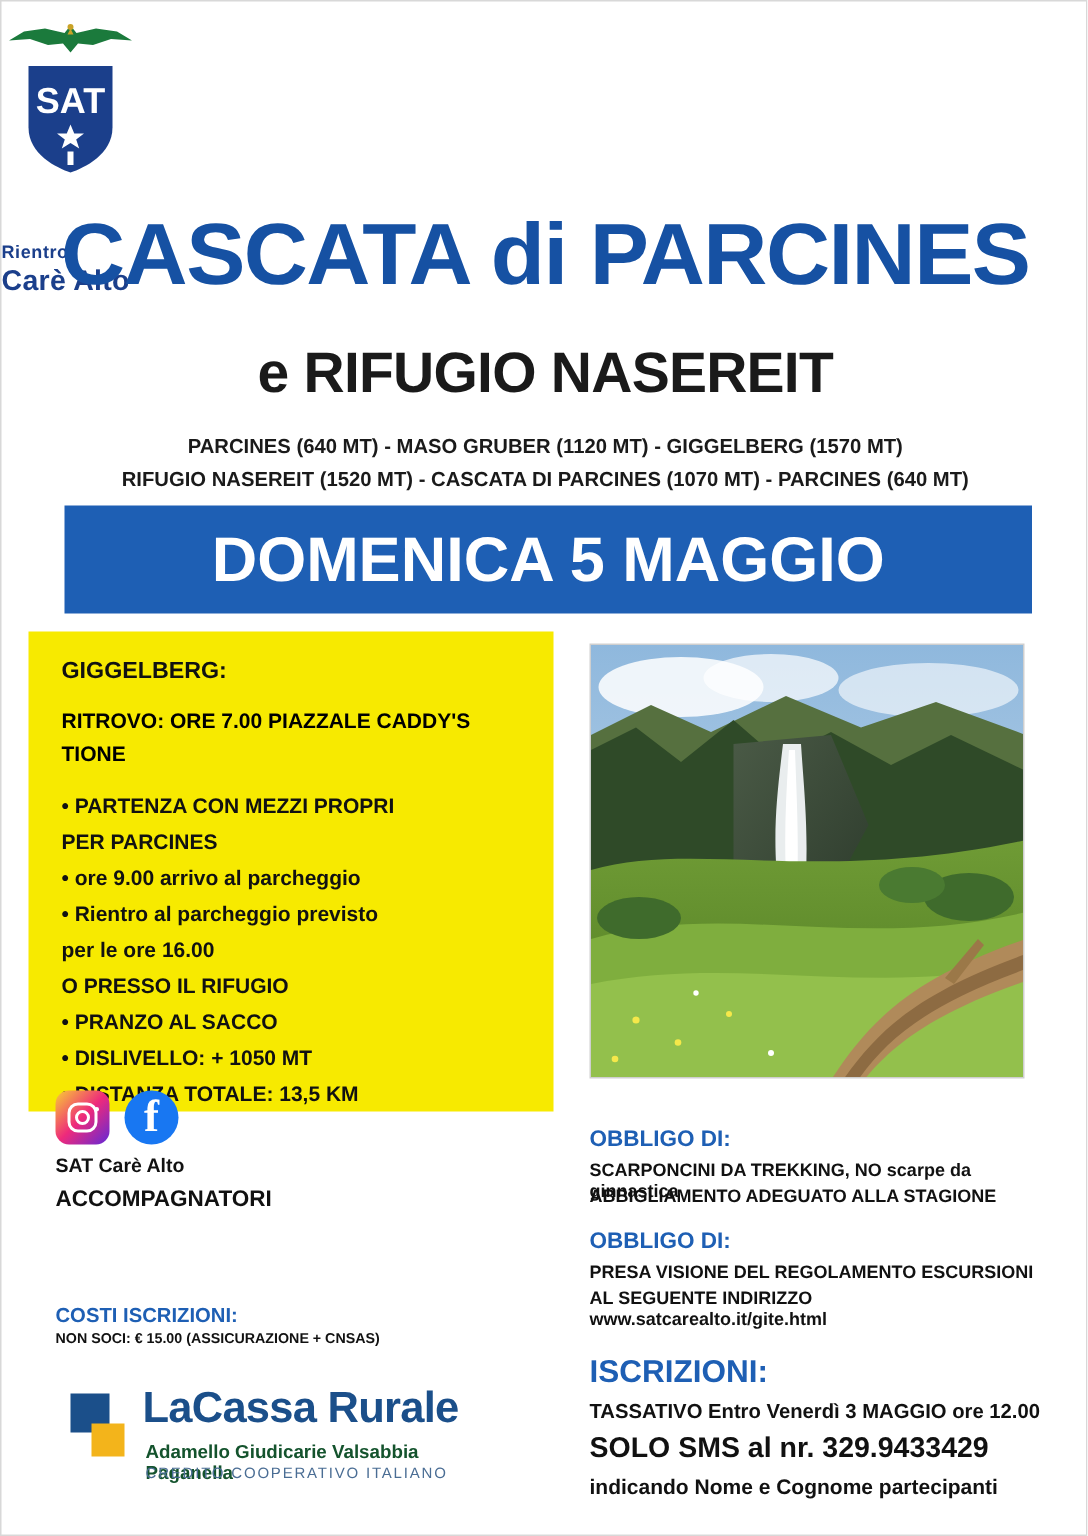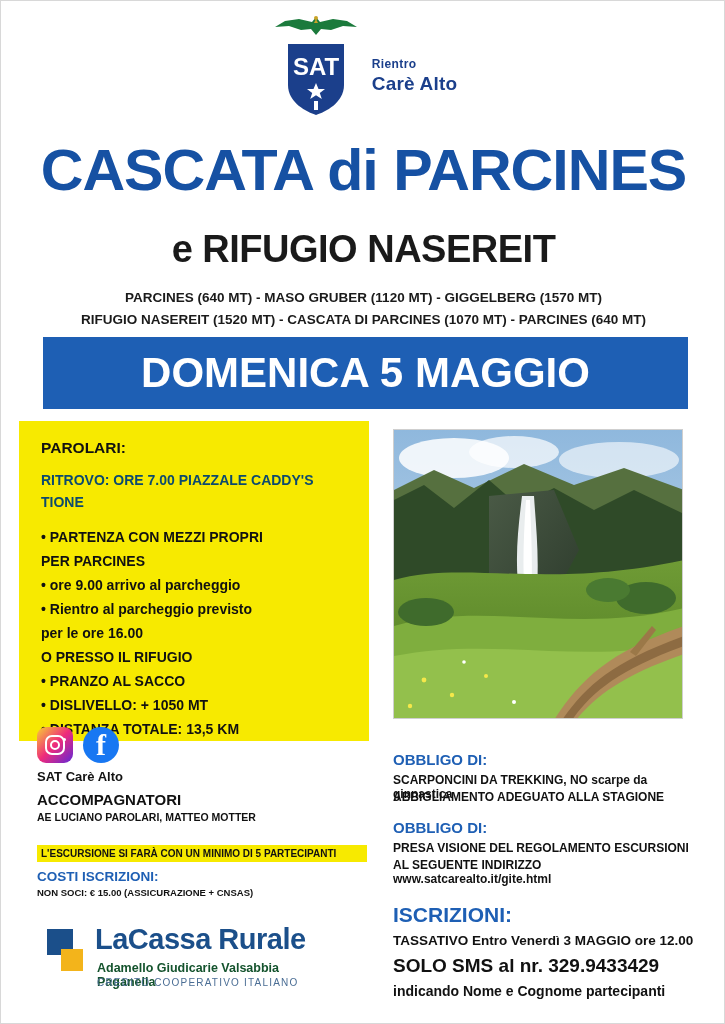--- a/index.html
+++ b/index.html
@@ -14,21 +14,22 @@
     width: 725px; height: 1024px;
     background: #ffffff;
     border: 1px solid #d8d8d8;
   }
 
   
   .logo-wrap {
     position: absolute;
     top: 14px; left: 0; width: 725px;
     display: flex; justify-content: center; align-items: flex-start;
-    gap: 10px;
+    gap: 0;
+    flex-direction: column;
   }
   .logo-mark { position: relative; width: 92px; height: 104px; }
   .eagle {
     position: absolute; top: 0; left: 50%; transform: translateX(-50%);
     width: 86px; height: 26px;
   }
   .shield {
     position: absolute; top: 26px; left: 50%; transform: translateX(-50%);
     width: 62px; height: 76px;
   }
@@ -79,21 +80,21 @@
   .yellow-box {
     position: absolute; top: 420px; left: 18px;
     width: 350px; height: 320px;
     background: #f7ea00;
   }
   .yellow-inner { padding: 18px 16px 8px 22px; }
   .prog-title {
     font-size: 15.5px; font-weight: bold; color: #111; margin-bottom: 12px;
   }
   .prog-line {
-    font-size: 14px; font-weight: bold; color: #0c4a6e; line-height: 22px;
+    font-size: 14px; font-weight: bold; color: #000000; line-height: 22px;
   }
   .prog-gap { height: 12px; }
   .prog-item {
     font-size: 14px; font-weight: bold; color: #111; line-height: 24px;
   }
 
   
   .photo {
     position: absolute; top: 428px; left: 392px;
     width: 290px; height: 290px;
@@ -214,21 +215,21 @@
     <div>PARCINES (640 MT) - MASO GRUBER (1120 MT) - GIGGELBERG (1570 MT)</div>
     <div>RIFUGIO NASEREIT (1520 MT) - CASCATA DI PARCINES (1070 MT) - PARCINES (640 MT)</div>
   </div>
 
   <div class="date-band">
     <div class="txt">DOMENICA 5 MAGGIO</div>
   </div>
 
   <div class="yellow-box">
     <div class="yellow-inner">
-      <div class="prog-title">PAROLARI:</div>
+      <div class="prog-title">GIGGELBERG:</div>
       <div class="prog-line">RITROVO: ORE 7.00 PIAZZALE CADDY'S  TIONE</div>
       <div class="prog-gap"></div>
       <div class="prog-item">• PARTENZA CON MEZZI PROPRI</div>
       <div class="prog-item">PER PARCINES</div>
       <div class="prog-item">• ore 9.00 arrivo al parcheggio</div>
       <div class="prog-item">• Rientro al parcheggio previsto</div>
       <div class="prog-item">per le ore 16.00</div>
       <div class="prog-item">   O PRESSO IL RIFUGIO</div>
       <div class="prog-item">• PRANZO AL SACCO</div>
       <div class="prog-item">• DISLIVELLO: + 1050 MT</div>
@@ -293,22 +294,20 @@
     <div class="ig">
       <div class="ring"></div>
         <div class="dotc"></div>
         <div class="dot"></div>
     </div>
     <div class="fb">f</div>
   </div>
   <div class="social-label">SAT Carè Alto</div>
 
   <div class="left-block acc-title abs">ACCOMPAGNATORI</div>
-  <div class="left-block acc-names abs">AE LUCIANO PAROLARI, MATTEO MOTTER</div>
-  <div class="left-block min-part abs">L'ESCURSIONE SI FARÀ CON UN MINIMO DI 5 PARTECIPANTI</div>
   <div class="left-block costi abs">COSTI ISCRIZIONI:</div>
   <div class="left-block nonsoci abs">NON SOCI: € 15.00 (ASSICURAZIONE + CNSAS)</div>
 
   <div class="cassa">
     <div class="sq-blue"></div>
     <div class="sq-yellow"></div>
     <div class="name">LaCassa Rurale</div>
     <div class="sub1">Adamello Giudicarie Valsabbia Paganella</div>
     <div class="sub2">CREDITO COOPERATIVO ITALIANO</div>
   </div>

